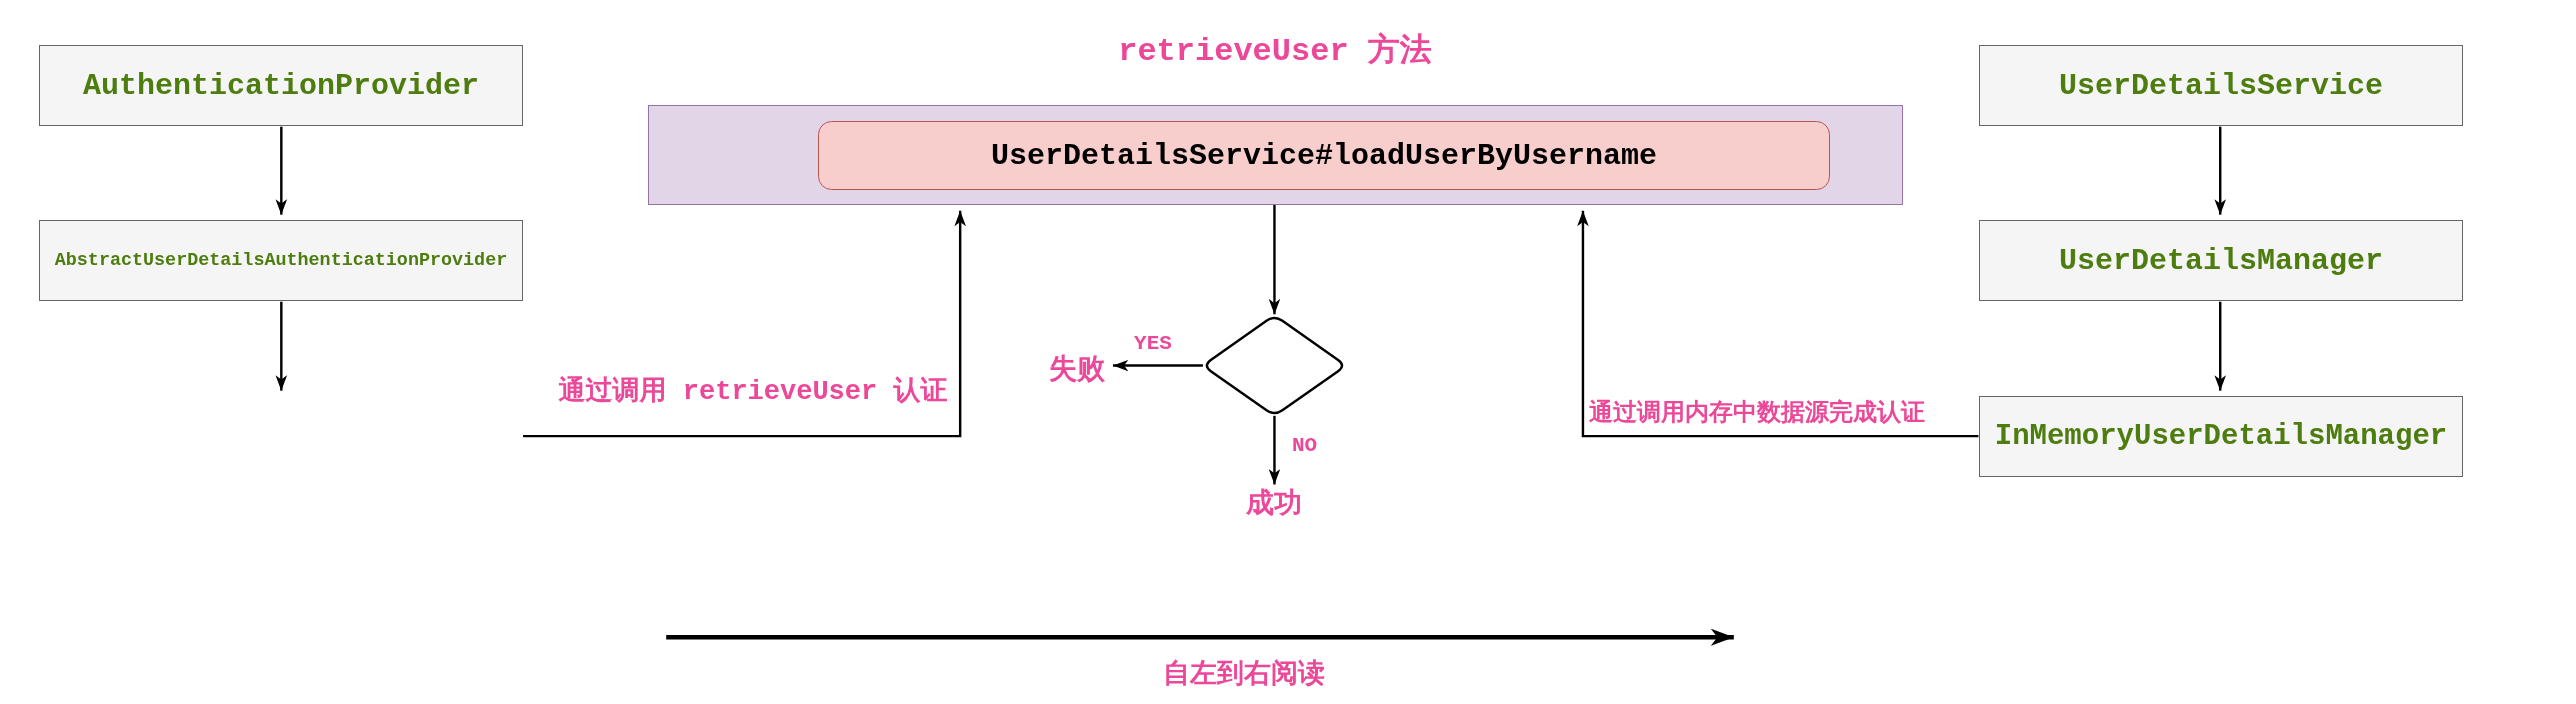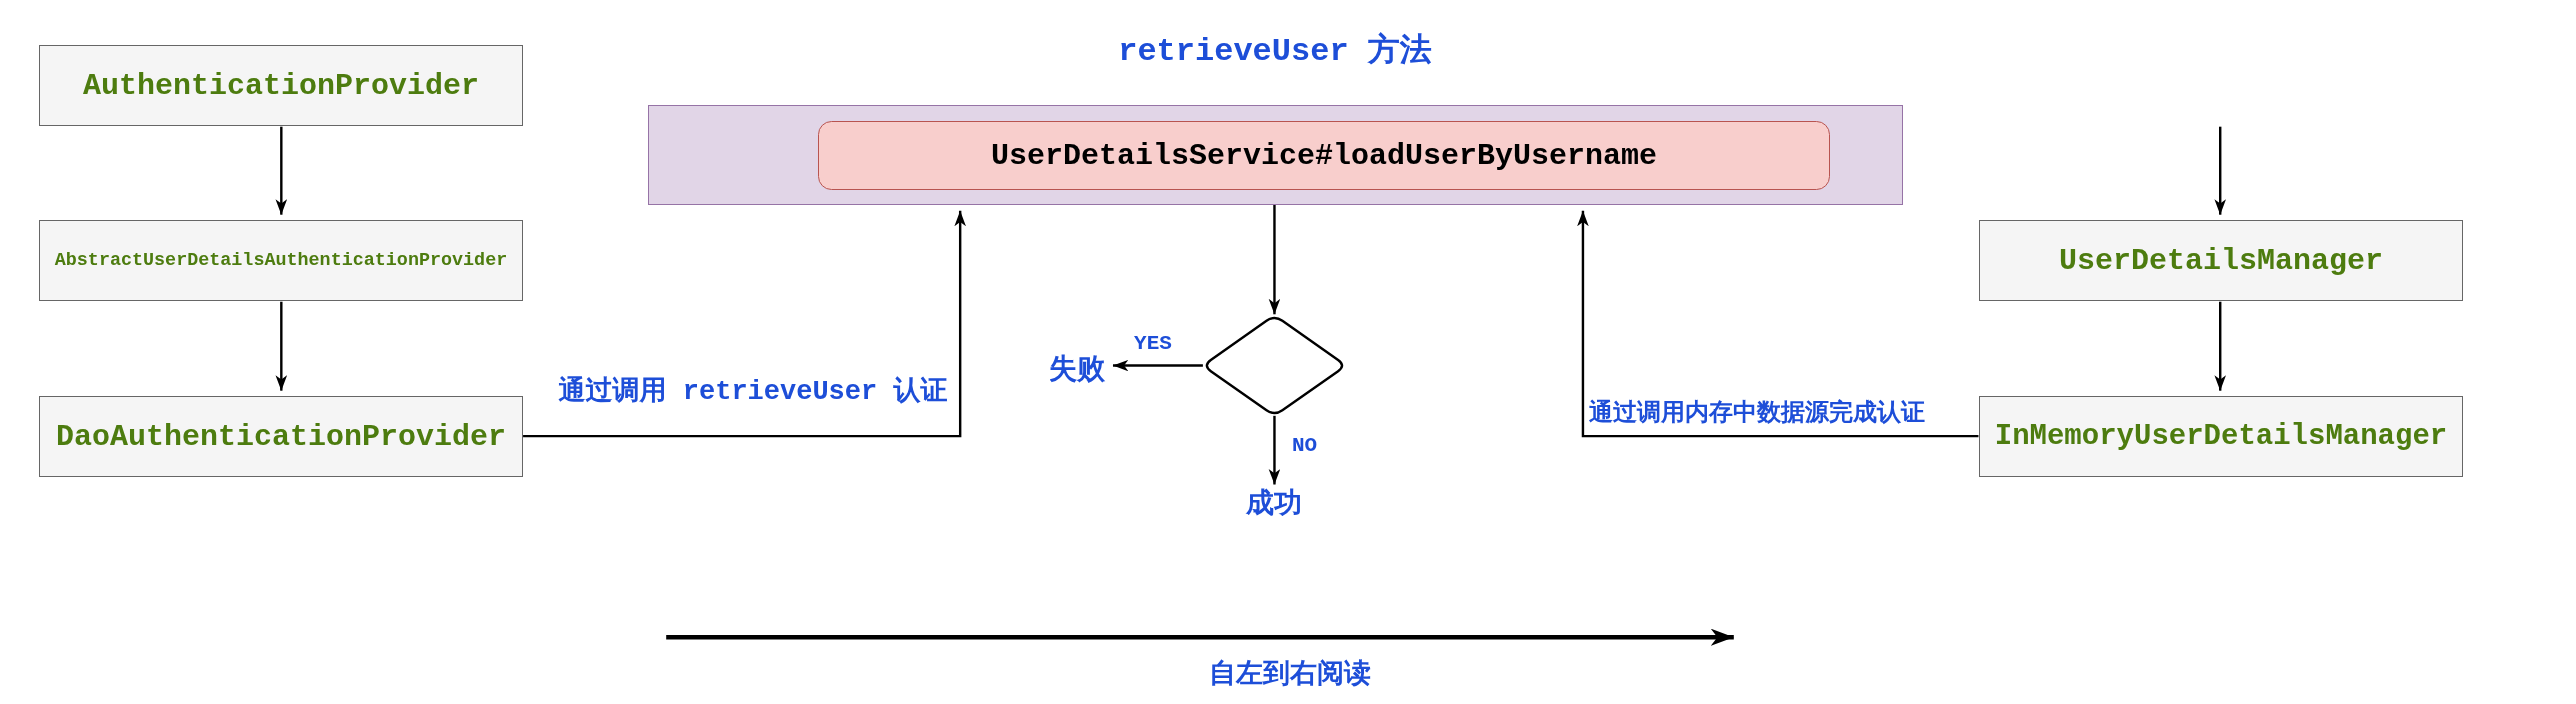--- a/index.html
+++ b/index.html
@@ -38,21 +38,21 @@
   .method-box{
     position:absolute;
     box-sizing:border-box;
     left:818px;top:121px;width:1012px;height:69px;
     background:var(--method-fill,#f8cecc);
     border:1.9px solid var(--method-border,#b85450);
     border-radius:13.5px;
     display:flex;align-items:center;justify-content:center;
     font-size:30px;white-space:nowrap;color:#000;
   }
-  .lbl{position:absolute;white-space:nowrap;color:#1d4ed8;}
+  .lbl{position:absolute;white-space:nowrap;color:#ec4899;}
   .title{font-size:32px;transform:translateX(-50%);}
   .question{font-size:27px;transform:translateX(-50%);background:#fff;padding:0 4.8px;}
   .edge-lbl{font-size:27px;}
   .center-x{transform:translateX(-50%);}
   .right-align{transform:translateX(-100%);}
   .small-branch{font-size:21px;background:#fff;padding:0 2.9px;}
   .status{font-size:28px;}
   svg line, svg path.connector{stroke:var(--line,#000);}
 </style>
 </head>
@@ -92,30 +92,30 @@
     <line x1="688" y1="659" x2="1792" y2="659" stroke="#000" stroke-width="4.5" marker-end="url(#arrBig)"></line>
   </svg>
 
   <div class="lbl title mono" style="left:1275px;top:28px;">retrieveUser 方法</div>
 
   <div class="container-box"></div>
   <div class="method-box mono">UserDetailsService#loadUserByUsername</div>
 
   <div class="node mono fs31" style="left:39px;top:45px;">AuthenticationProvider</div>
   <div class="node mono fs19" style="left:39px;top:220px;">AbstractUserDetailsAuthenticationProvider</div>
-  <div class="node mono fs31" style="left:39px;top:396px;">DaoAuthenticationProvider</div>
 
+  <div class="node mono fs31" style="left:1979px;top:45px;">UserDetailsService</div>
   <div class="node mono fs31" style="left:1979px;top:220px;">UserDetailsManager</div>
   <div class="node mono fs30" style="left:1979px;top:396px;">InMemoryUserDetailsManager</div>
 
 
   <div class="lbl small-branch mono center-x" style="left:1153px;top:332px;">YES</div>
   <div class="lbl small-branch mono" style="left:1289px;top:434px;">NO</div>
   <div class="lbl status cjk right-align" style="left:1105px;top:350px;">失败</div>
   <div class="lbl status cjk center-x" style="left:1274px;top:484px;">成功</div>
 
   <div class="lbl edge-lbl cjk center-x" style="left:753px;top:372px;">通过调用 retrieveUser 认证</div>
   <div class="lbl cjk" style="left:1589px;top:396px;font-size:24px;background:#fff;">通过调用内存中数据源完成认证</div>
 
-  <div class="lbl edge-lbl cjk center-x" style="left:1244px;top:655px;margin-left:46px;">自左到右阅读</div>
+  <div class="lbl edge-lbl cjk center-x" style="left:1244px;top:655px;">自左到右阅读</div>
 
 </div>
 
 
 </body></html>

